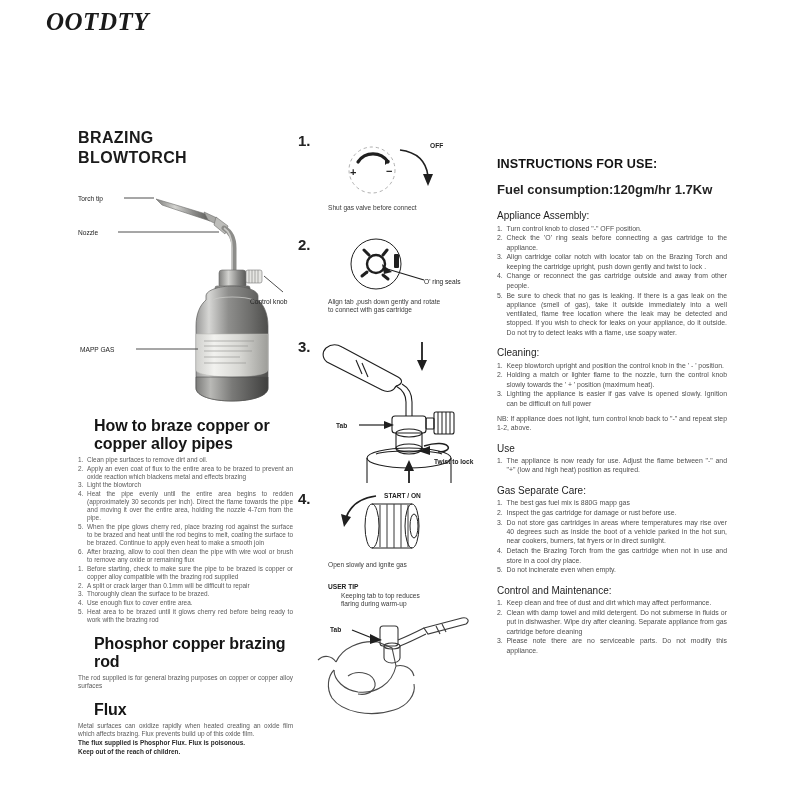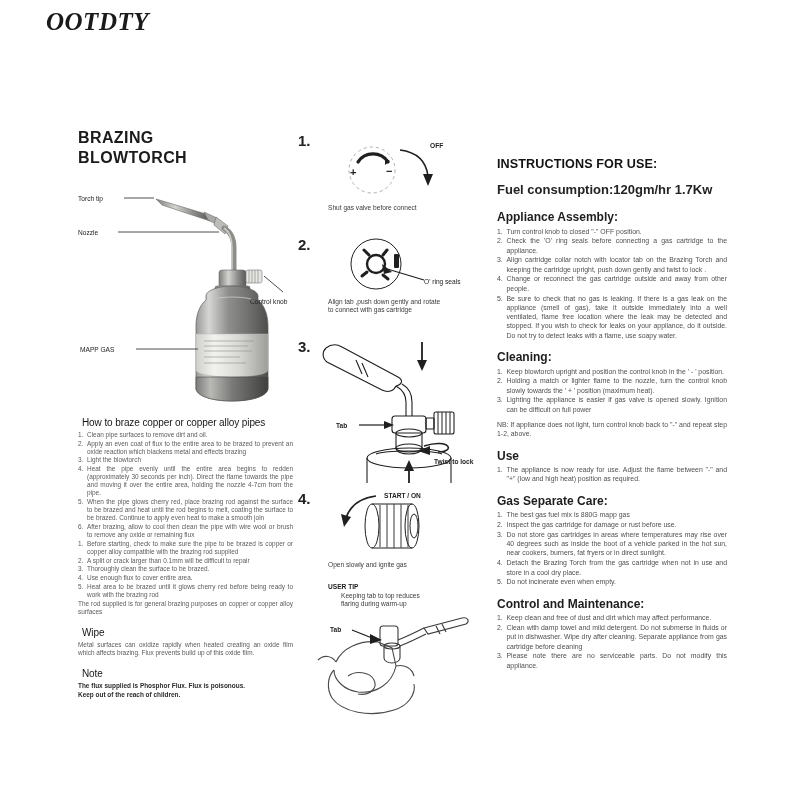--- a/index.html
+++ b/index.html
@@ -31,21 +31,21 @@
   
   .main-title{
     font-weight:700;font-size:16px;line-height:20px;
     letter-spacing:.4px;color:#1b1b1b;margin:0 0 6px 0;
   }
   .main-title div{white-space:nowrap;}
 
   .product-figure{position:relative;width:215px;height:232px;margin-top:4px;}
 
   h2.sec{
-    font-weight:400;font-size:10px;margin:11px 0 3px 4px;
+    font-weight:700;font-size:16px;margin:11px 0 3px 16px;
     letter-spacing:-.1px;color:#151515;
   }
   ol.tiny,ul.tiny{margin:0;padding:0;list-style:none;}
   ol.tiny li{
     font-size:6.45px;line-height:8.1px;color:#5b5b5b;
     margin-bottom:.6px;padding-left:9px;position:relative;
     text-align:justify;
   }
   ol.tiny li .num{position:absolute;left:0;top:0;}
   p.tiny{
@@ -66,21 +66,21 @@
   .fig-svg{display:block;}
   .svg-label{font-size:6.6px;fill:#232323;font-family:"Liberation Sans",sans-serif;}
   .svg-label.b{font-weight:700;}
 
   
   h1.instr{
     font-size:12.6px;font-weight:700;letter-spacing:.1px;
     margin:0 0 11px 0;color:#131313;
   }
   .fuel{font-size:13px;font-weight:700;color:#232323;margin:0 0 13px 0;}
-  h3.rsec{font-size:12px;font-weight:700;color:#1d1d1d;margin:0 0 2.5px 0;}
+  h3.rsec{font-size:10px;font-weight:400;color:#1d1d1d;margin:0 0 2.5px 0;}
   ol.rlist{margin:0 0 10px 0;padding:0;list-style:none;}
   ol.rlist li{
     font-size:6.9px;line-height:9.3px;color:#4f4f4f;
     position:relative;padding-left:9.5px;margin-bottom:.5px;
     text-align:justify;
   }
   ol.rlist li .num{position:absolute;left:0;top:0;}
   p.note{
     font-size:6.9px;line-height:9.3px;color:#4f4f4f;margin:6px 0 10px 0;
     text-align:justify;
@@ -200,26 +200,26 @@
     </ol>
 
     <ol class="tiny">
       <li><span class="num">1.</span><span>Before starting, check to make sure the pipe to be brazed is copper or copper alloy compatible with the brazing rod supplied</span></li>
       <li><span class="num">2.</span><span>A split or crack larger than 0.1mm will be difficult to repair</span></li>
       <li><span class="num">3.</span><span>Thoroughly clean the surface to be brazed.</span></li>
       <li><span class="num">4.</span><span>Use enough flux to cover entire area.</span></li>
       <li><span class="num">5.</span><span>Heat area to be brazed until it glows cherry red before being ready to work with the brazing rod</span></li>
     </ol>
 
+    <h2 class="sec">Phosphor copper brazing rod</h2>
     <p class="tiny">The rod supplied is for general brazing purposes on copper or copper alloy surfaces</p>
 
-    <h2 class="sec">Wipe</h2>
+    <h2 class="sec">Flux</h2>
     <p class="tiny">Metal surfaces can oxidize rapidly when heated creating an oxide film which affects brazing. Flux prevents build up of this oxide film.</p>
 
-    <h2 class="sec">Note</h2>
     <p class="tiny bold">The flux supplied is Phosphor Flux. Flux is poisonous.</p>
     <p class="tiny bold">Keep out of the reach of children.</p>
   </div>
 
   <div class="col col-mid">
 
     <div class="step" style="height:100px;">
       <div class="step-num">1.</div>
       <div class="step-body">
         <svg width="150" height="72" viewBox="0 0 150 72" class="fig-svg">

